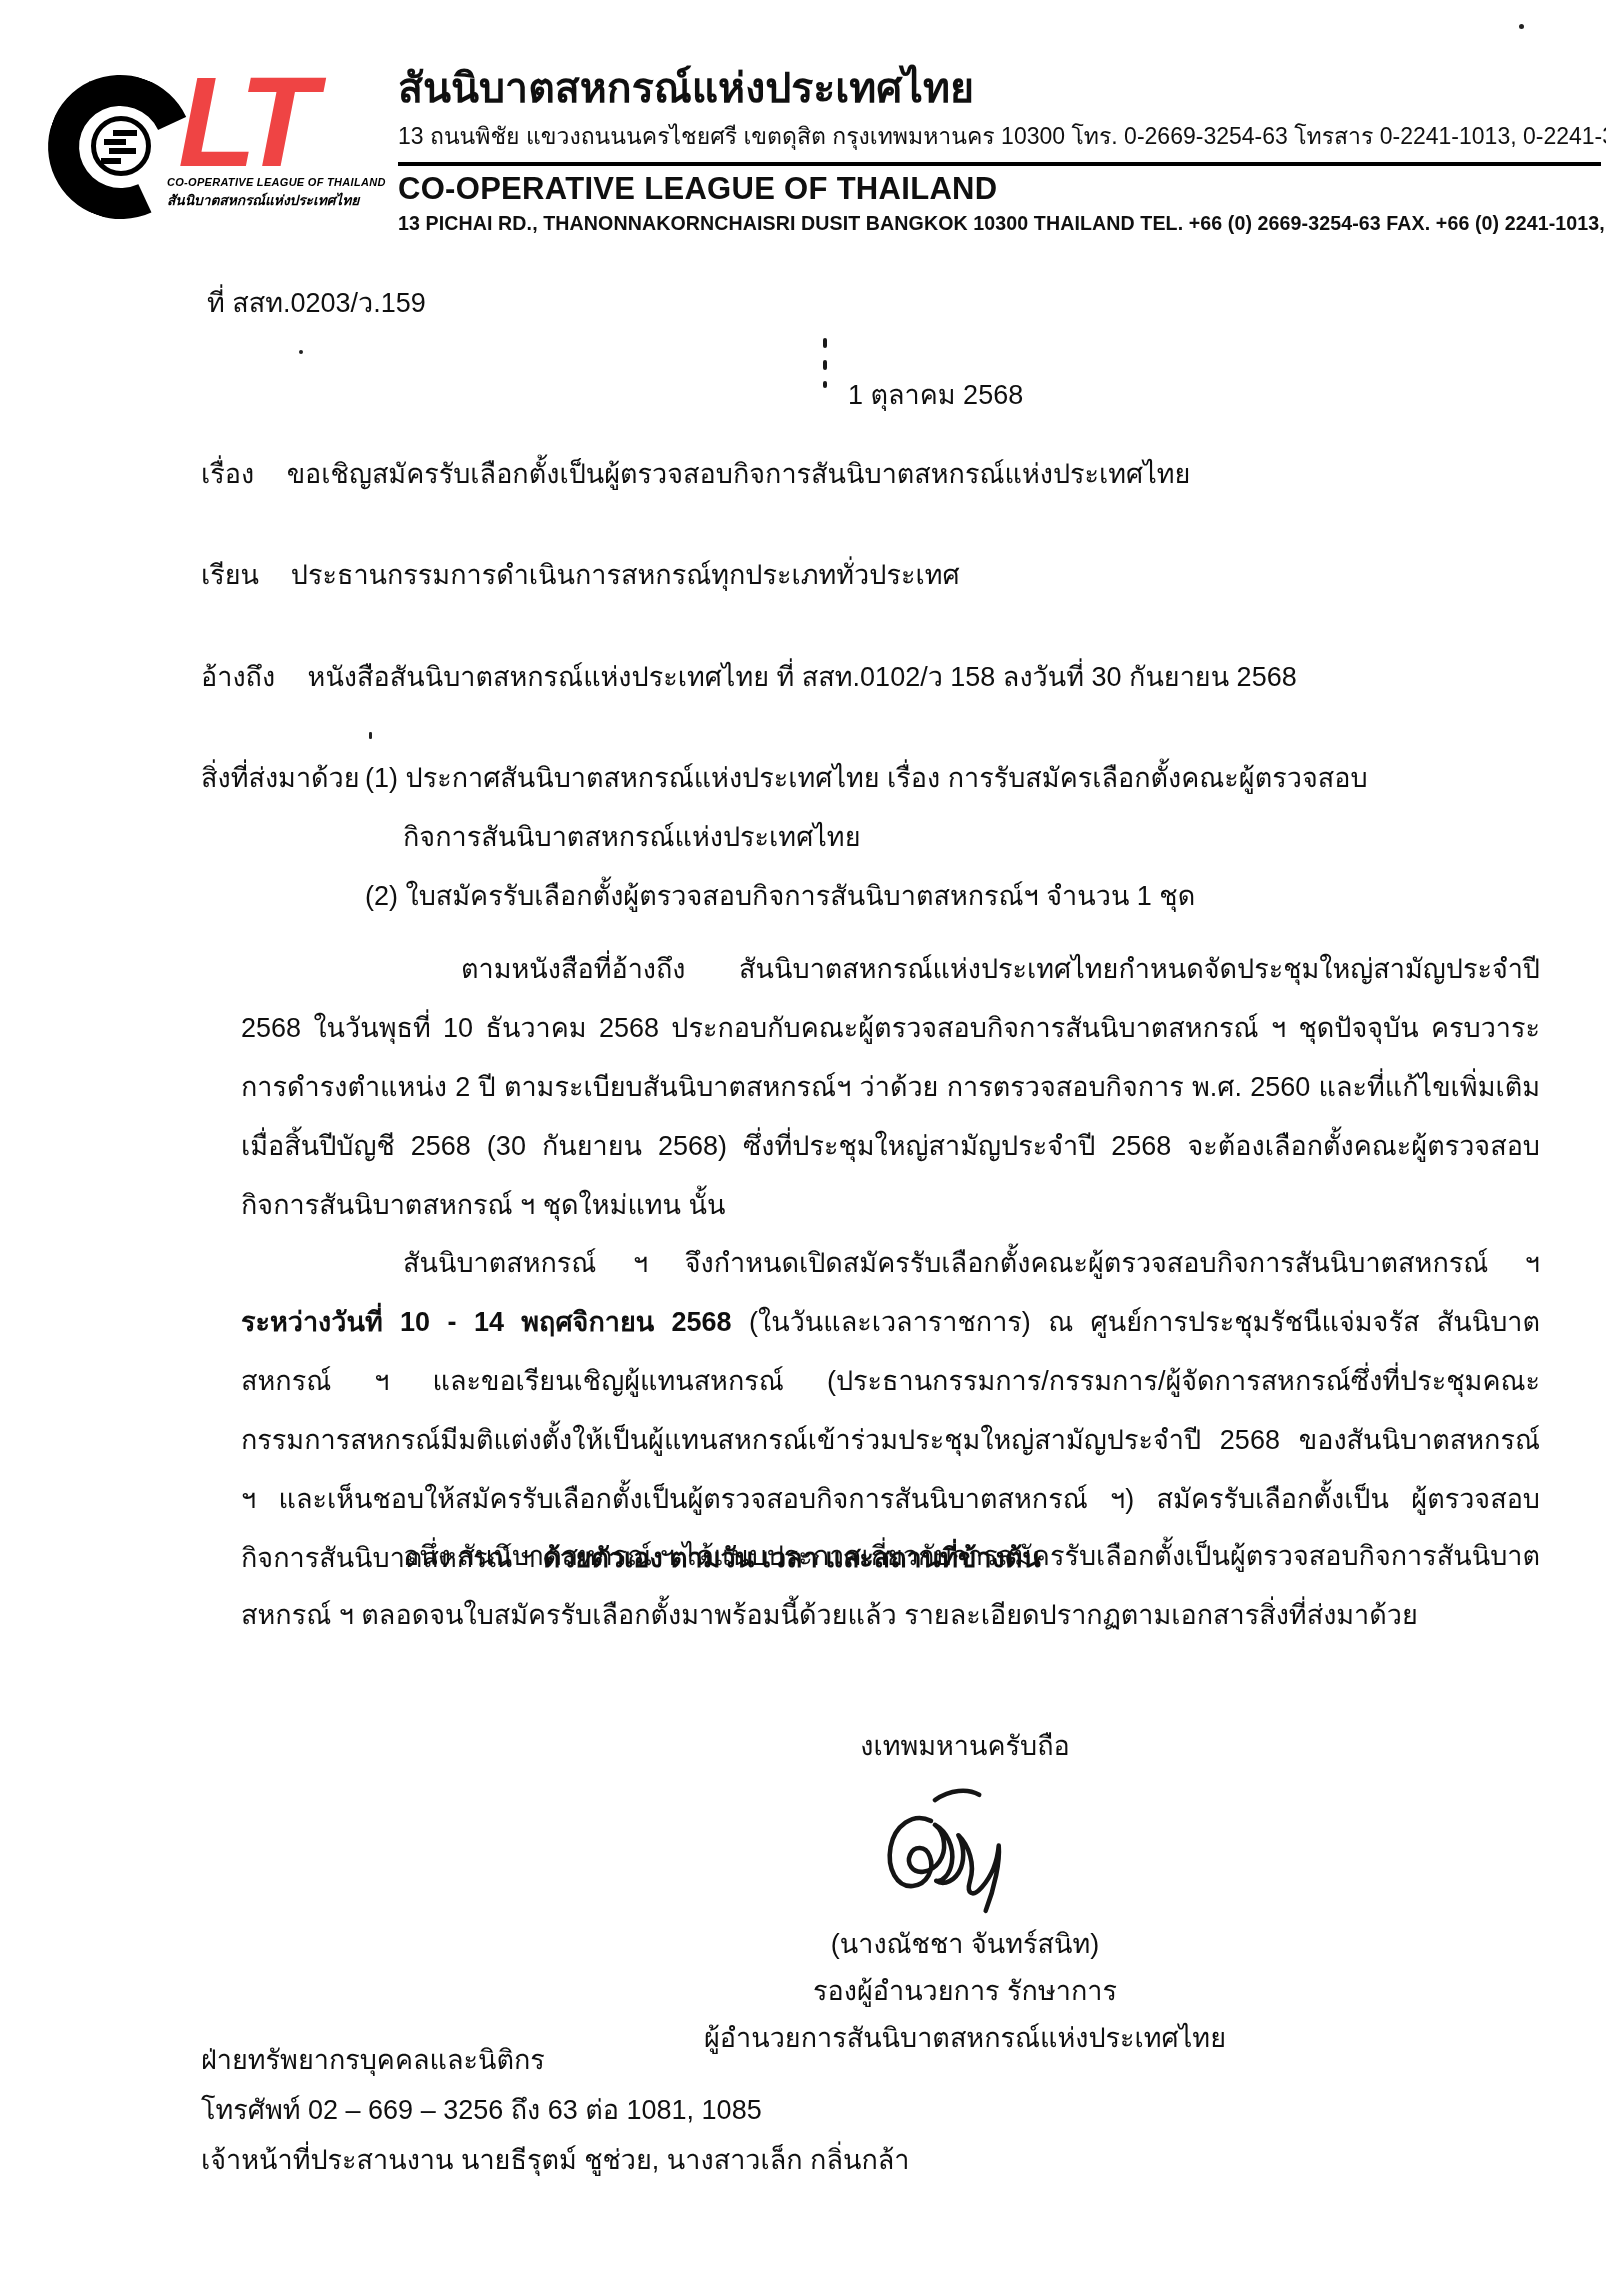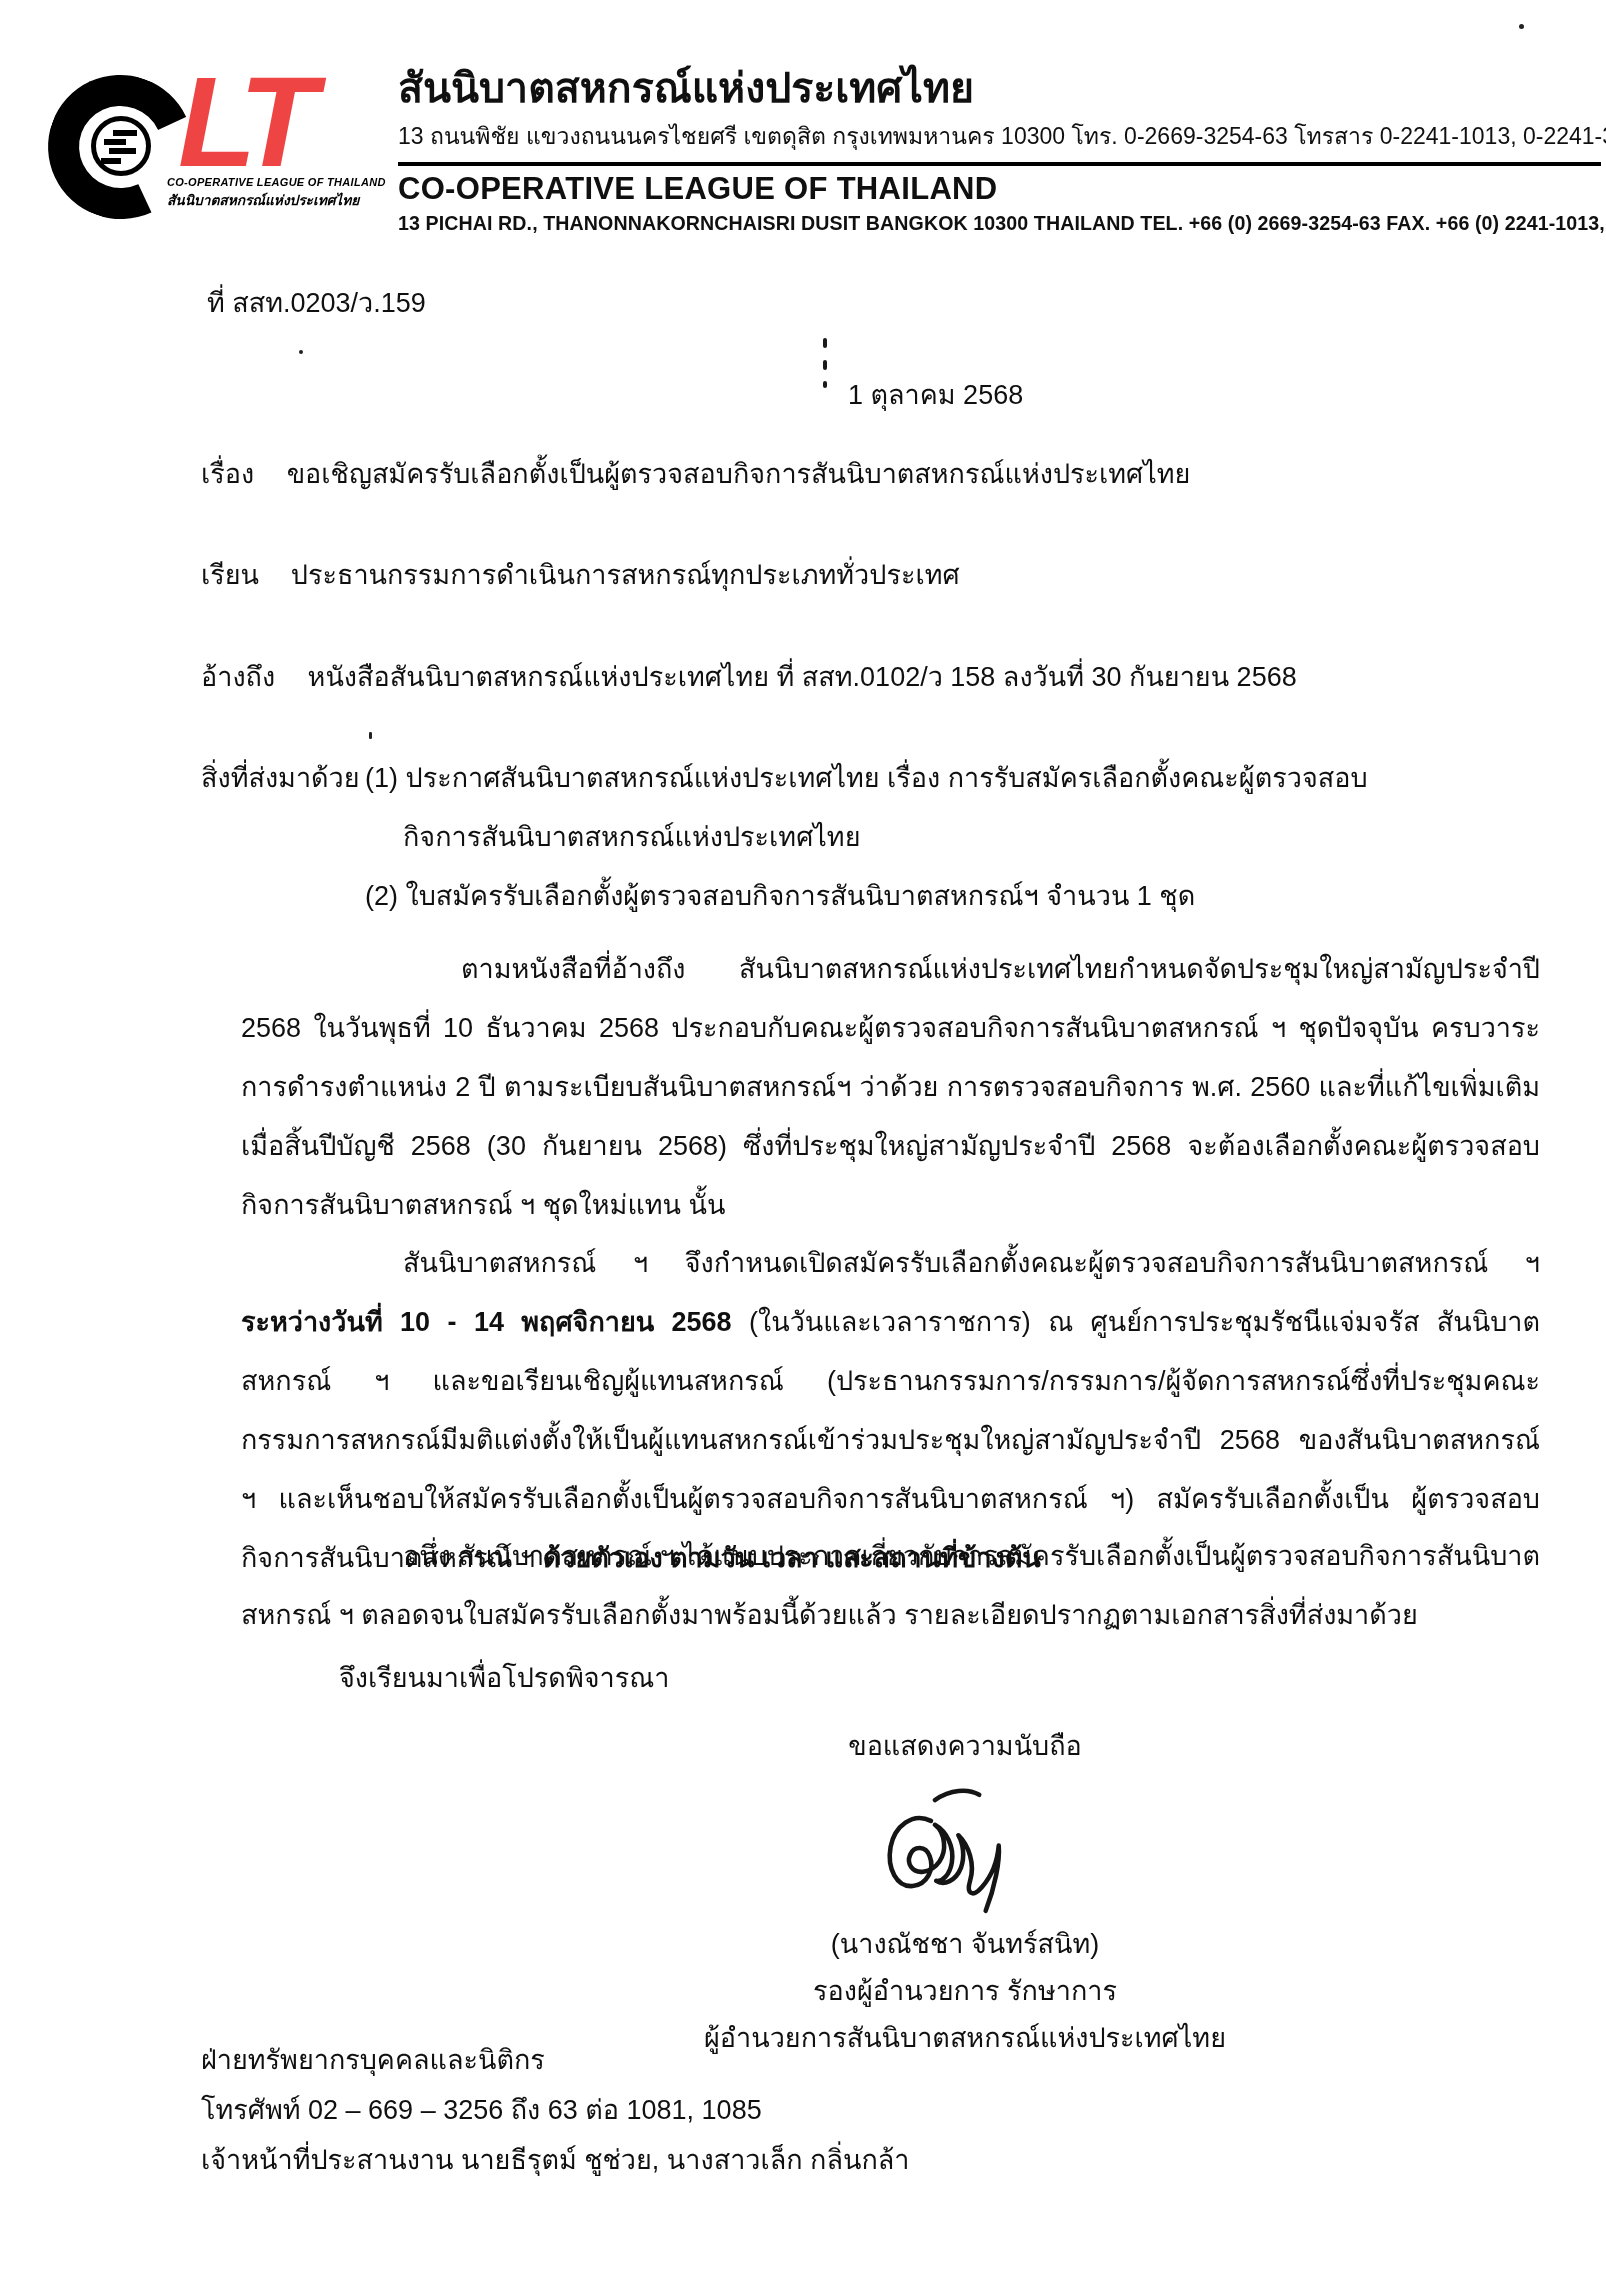--- a/index.html
+++ b/index.html
@@ -137,24 +137,23 @@
       <div class="a-line">(2) ใบสมัครรับเลือกตั้งผู้ตรวจสอบกิจการสันนิบาตสหกรณ์ฯ จำนวน 1 ชุด</div>
     </div>
   </div>
 
   <div class="txt para p1">ตามหนังสือที่อ้างถึง สันนิบาตสหกรณ์แห่งประเทศไทยกำหนดจัดประชุมใหญ่สามัญประจำปี 2568 ในวันพุธที่ 10 ธันวาคม 2568 ประกอบกับคณะผู้ตรวจสอบกิจการสันนิบาตสหกรณ์ ฯ ชุดปัจจุบัน ครบวาระการดำรงตำแหน่ง 2 ปี ตามระเบียบสันนิบาตสหกรณ์ฯ ว่าด้วย การตรวจสอบกิจการ พ.ศ. 2560 และที่แก้ไขเพิ่มเติม เมื่อสิ้นปีบัญชี 2568 (30 กันยายน 2568) ซึ่งที่ประชุมใหญ่สามัญประจำปี 2568 จะต้องเลือกตั้งคณะผู้ตรวจสอบกิจการสันนิบาตสหกรณ์ ฯ ชุดใหม่แทน นั้น</div>
 
   <div class="txt para p2"><span>สันนิบาตสหกรณ์ ฯ  จึงกำหนดเปิดสมัครรับเลือกตั้งคณะผู้ตรวจสอบกิจการสันนิบาตสหกรณ์ ฯ </span><span class="bold">ระหว่างวันที่ 10 - 14 พฤศจิกายน 2568 </span><span>(ในวันและเวลาราชการ) ณ ศูนย์การประชุมรัชนีแจ่มจรัส สันนิบาตสหกรณ์ ฯ และขอเรียนเชิญผู้แทนสหกรณ์ (ประธานกรรมการ/กรรมการ/ผู้จัดการสหกรณ์ซึ่งที่ประชุมคณะกรรมการสหกรณ์มีมติแต่งตั้งให้เป็นผู้แทนสหกรณ์เข้าร่วมประชุมใหญ่สามัญประจำปี 2568 ของสันนิบาตสหกรณ์ ฯ และเห็นชอบให้สมัครรับเลือกตั้งเป็นผู้ตรวจสอบกิจการสันนิบาตสหกรณ์ ฯ) สมัครรับเลือกตั้งเป็น ผู้ตรวจสอบกิจการสันนิบาตสหกรณ์ ฯ </span><span class="bold">ด้วยตัวเอง ตามวัน เวลา และสถานที่ข้างต้น</span></div>
 
   <div class="txt para p3">อนึ่ง สันนิบาตสหกรณ์ ฯ ได้แนบประกาศเกี่ยวกับการสมัครรับเลือกตั้งเป็นผู้ตรวจสอบกิจการสันนิบาตสหกรณ์ ฯ ตลอดจนใบสมัครรับเลือกตั้งมาพร้อมนี้ด้วยแล้ว รายละเอียดปรากฏตามเอกสารสิ่งที่ส่งมาด้วย</div>
 
-  <div class="txt closing-line">จึงเรียนมาเพื่อโปรดพิจารณา</div>
 
   <div class="sig-block">
-    <div class="sig-salute">ขอแสดงความนับถือ</div>
+    <div class="sig-salute">งเทพมหานครับถือ</div>
     <svg class="sig-img" width="215" height="137" viewBox="0 0 330 210">
       <g fill="none" stroke="#151515" stroke-width="7" stroke-linecap="round" stroke-linejoin="round">
         <path d="M118 26 C142 10 168 8 186 18"></path>
         <path d="M112 58 C84 44 56 66 50 98 C44 132 60 160 84 158 C106 156 118 132 110 112 C104 96 86 96 80 110 C74 124 84 138 100 136 C122 133 134 112 132 92 C131 80 126 70 118 64 C136 74 148 98 144 122 C141 140 130 152 120 150 C132 158 150 150 158 130 C164 114 162 94 154 80 C170 96 180 124 172 150 C166 170 176 176 190 160 C204 144 214 120 216 96 C218 120 210 160 196 196"></path>
       </g>
     </svg>
     <div class="sig-name">(นางณัชชา  จันทร์สนิท)</div>
     <div class="sig-role1">รองผู้อำนวยการ รักษาการ</div>
     <div class="sig-role2">ผู้อำนวยการสันนิบาตสหกรณ์แห่งประเทศไทย</div>
   </div>

